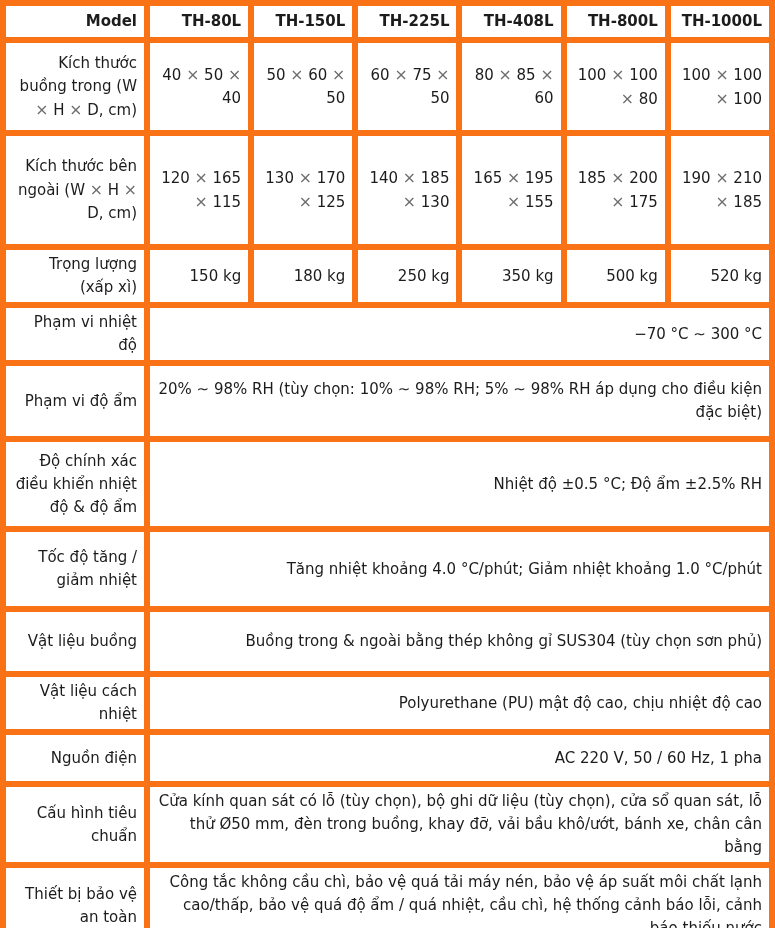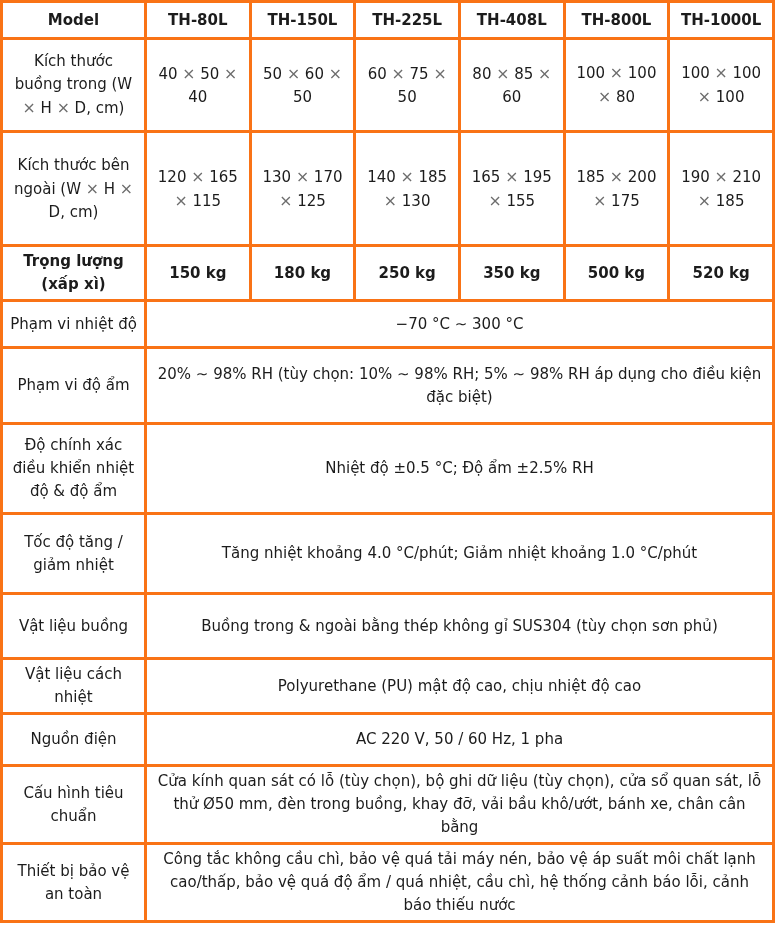--- a/index.html
+++ b/index.html
@@ -14,35 +14,35 @@
   }
   table.spec {
     width: 775px;
     border-collapse: collapse;
     table-layout: fixed;
     background: #ffffff;
   }
   col.c-label { width: 144px; }
   table.spec th,
   table.spec td {
-    border: 3px solid #f97316;
+    border: 6px solid #f97316;
     padding: 3px 7px;
     vertical-align: middle;
-    text-align: center;
+    text-align: right;
     font-size: 15px;
     line-height: 23px;
     word-wrap: break-word;
   }
   table.spec th {
     font-weight: 700;
   }
   thead tr            { height: 37px; }
   tbody tr:nth-child(1)  { height: 93px; }
   tbody tr:nth-child(2)  { height: 114px; }
-  tbody tr:nth-child(3)  { height: 55px; font-weight: bold; }
+  tbody tr:nth-child(3)  { height: 55px; }
   tbody tr:nth-child(4)  { height: 47px; }
   tbody tr:nth-child(5)  { height: 76px; }
   tbody tr:nth-child(6)  { height: 90px; }
   tbody tr:nth-child(7)  { height: 80px; }
   tbody tr:nth-child(8)  { height: 65px; }
   tbody tr:nth-child(9)  { height: 40px; }
   tbody tr:nth-child(10) { height: 52px; }
   tbody tr:nth-child(11) { height: 46px; }
   tbody tr:nth-child(12) { height: 65px; }
   tbody tr:nth-child(13) { height: 80px; }

